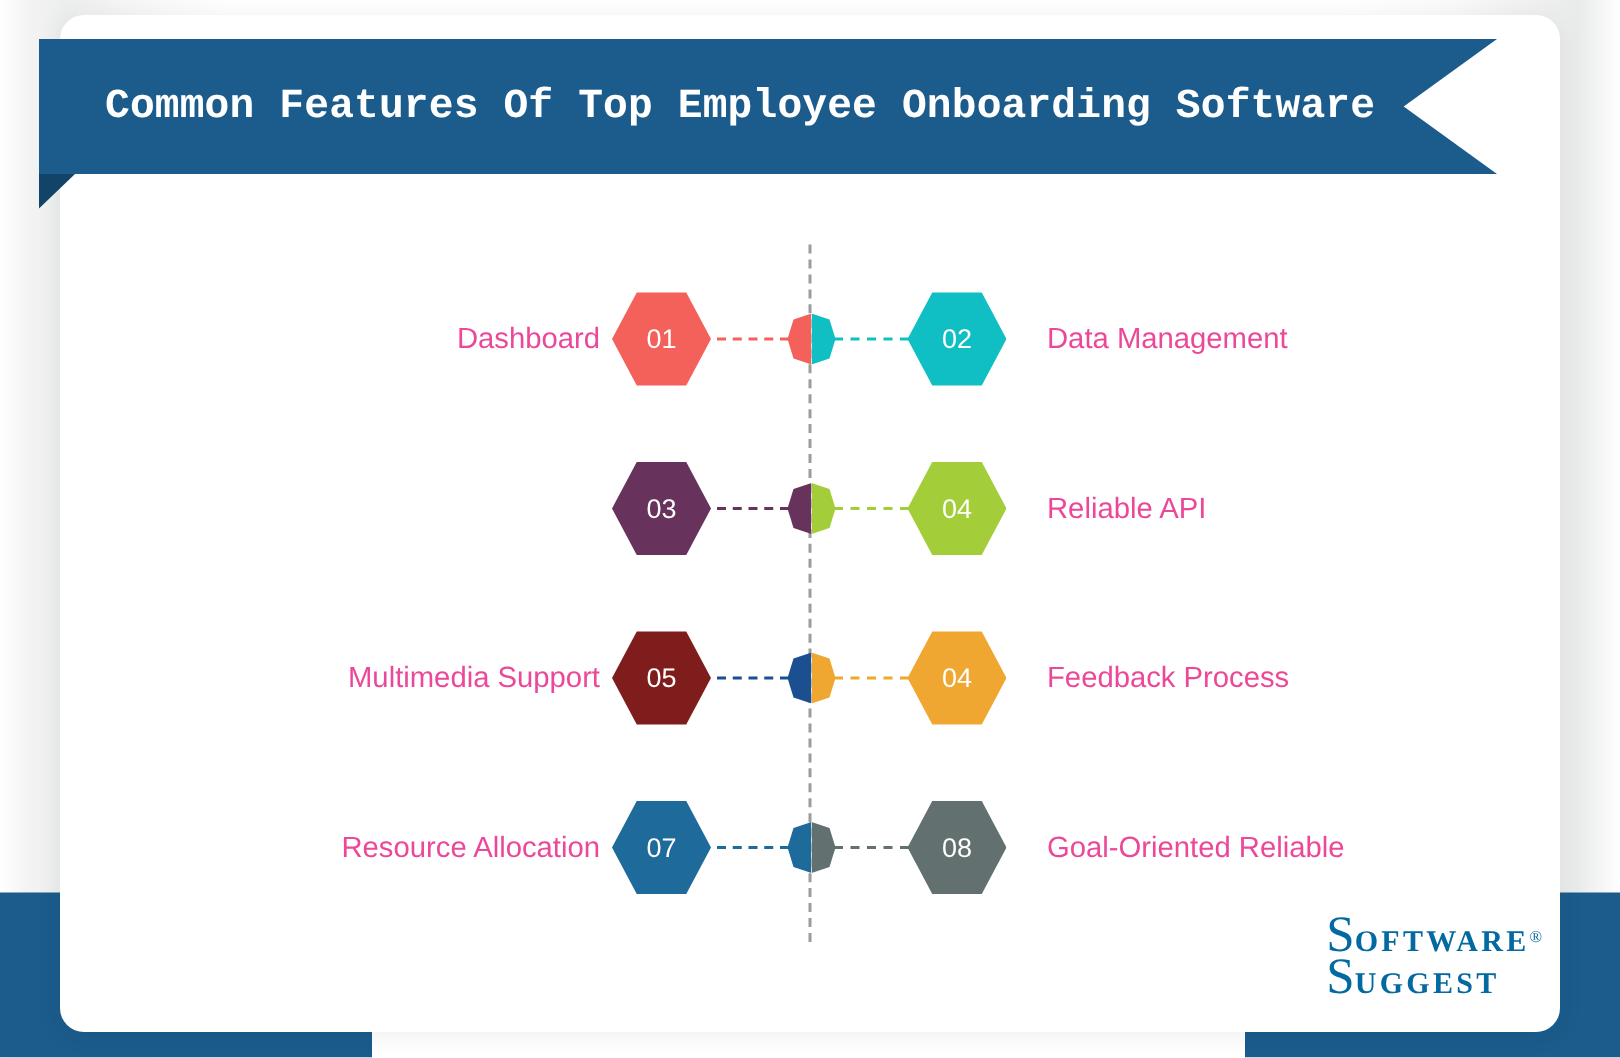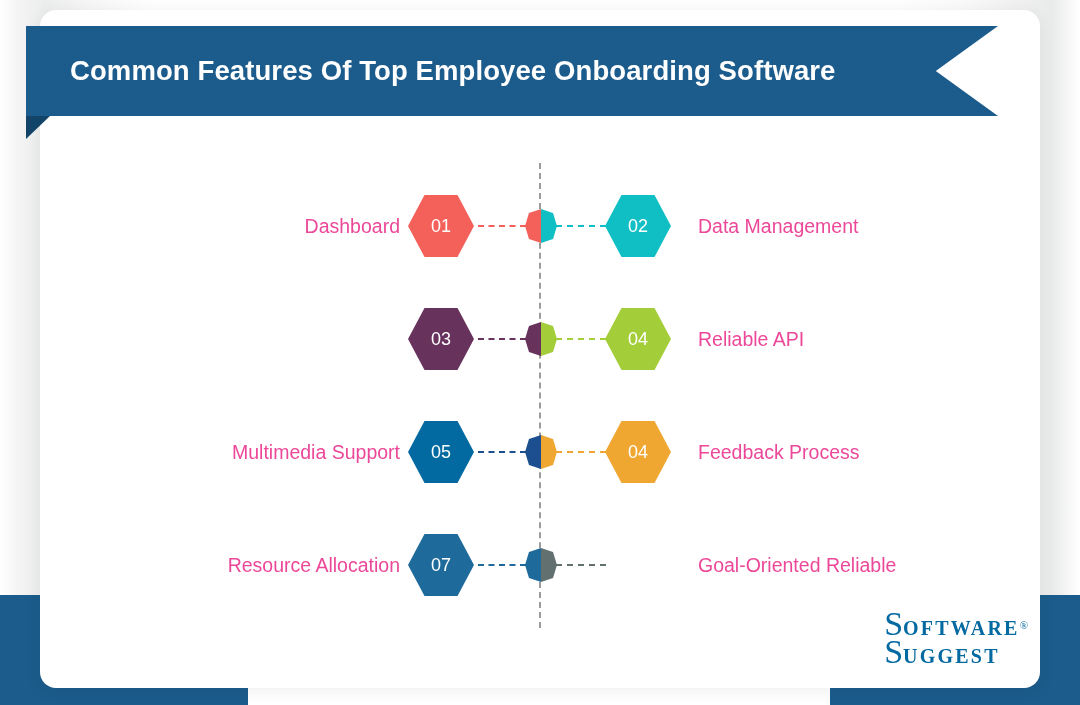--- a/index.html
+++ b/index.html
@@ -89,20 +89,21 @@
     left: 44px;
     top: 0;
     height: 90px;
     display: flex;
     align-items: center;
     color: #ffffff;
     font-size: 27.5px;
     font-weight: bold;
     letter-spacing: 0.1px;
     white-space: nowrap;
+    font-family: Liberation Mono, monospace;
   }
   .ribbon-fold {
     position: absolute;
     left: 0;
     top: 90px;
     width: 0;
     height: 0;
     border-left: 24px solid #12446a;
     border-bottom: 23px solid transparent;
   }
@@ -305,36 +306,37 @@
       </div>
     </div>
 
     <div class="row" style="top:409px;">
       <div class="plate plate-left"></div>
       <div class="plate plate-right"></div>
       <div class="label label-left">Multimedia Support</div>
       <div class="label label-right">Feedback Process</div>
       <div class="conn conn-left" style="border-top-color: rgb(27, 79, 143);"></div>
       <div class="conn conn-right" style="border-top-color: rgb(240, 167, 50);"></div>
-      <div class="hex hex-left" style="background: #0369a1;">05</div>
+      <div class="hex hex-left" style="background: #7f1d1d;">05</div>
       <div class="hex hex-right" style="background: rgb(240, 167, 50);">04</div>
       <div class="mini-hex">
         <div class="mini-half mini-l" style="background: rgb(27, 79, 143);"></div>
         <div class="mini-half mini-r" style="background: rgb(240, 167, 50);"></div>
       </div>
     </div>
 
     <div class="row" style="top:522px;">
       <div class="plate plate-left"></div>
       <div class="plate plate-right"></div>
       <div class="label label-left">Resource Allocation</div>
       <div class="label label-right">Goal-Oriented Reliable</div>
       <div class="conn conn-left" style="border-top-color: rgb(29, 106, 155);"></div>
       <div class="conn conn-right" style="border-top-color: rgb(98, 112, 111);"></div>
       <div class="hex hex-left" style="background: rgb(29, 106, 155);">07</div>
+      <div class="hex hex-right" style="background: rgb(98, 112, 111);">08</div>
       <div class="mini-hex">
         <div class="mini-half mini-l" style="background: rgb(29, 106, 155);"></div>
         <div class="mini-half mini-r" style="background: rgb(98, 112, 111);"></div>
       </div>
     </div>
   </div>
 
   <div class="logo" style="color: #0369a1;">
     <div class="logo-row">
       <span class="logo-cap">S</span><span class="logo-rest">oftware</span><span class="logo-reg">®</span>

